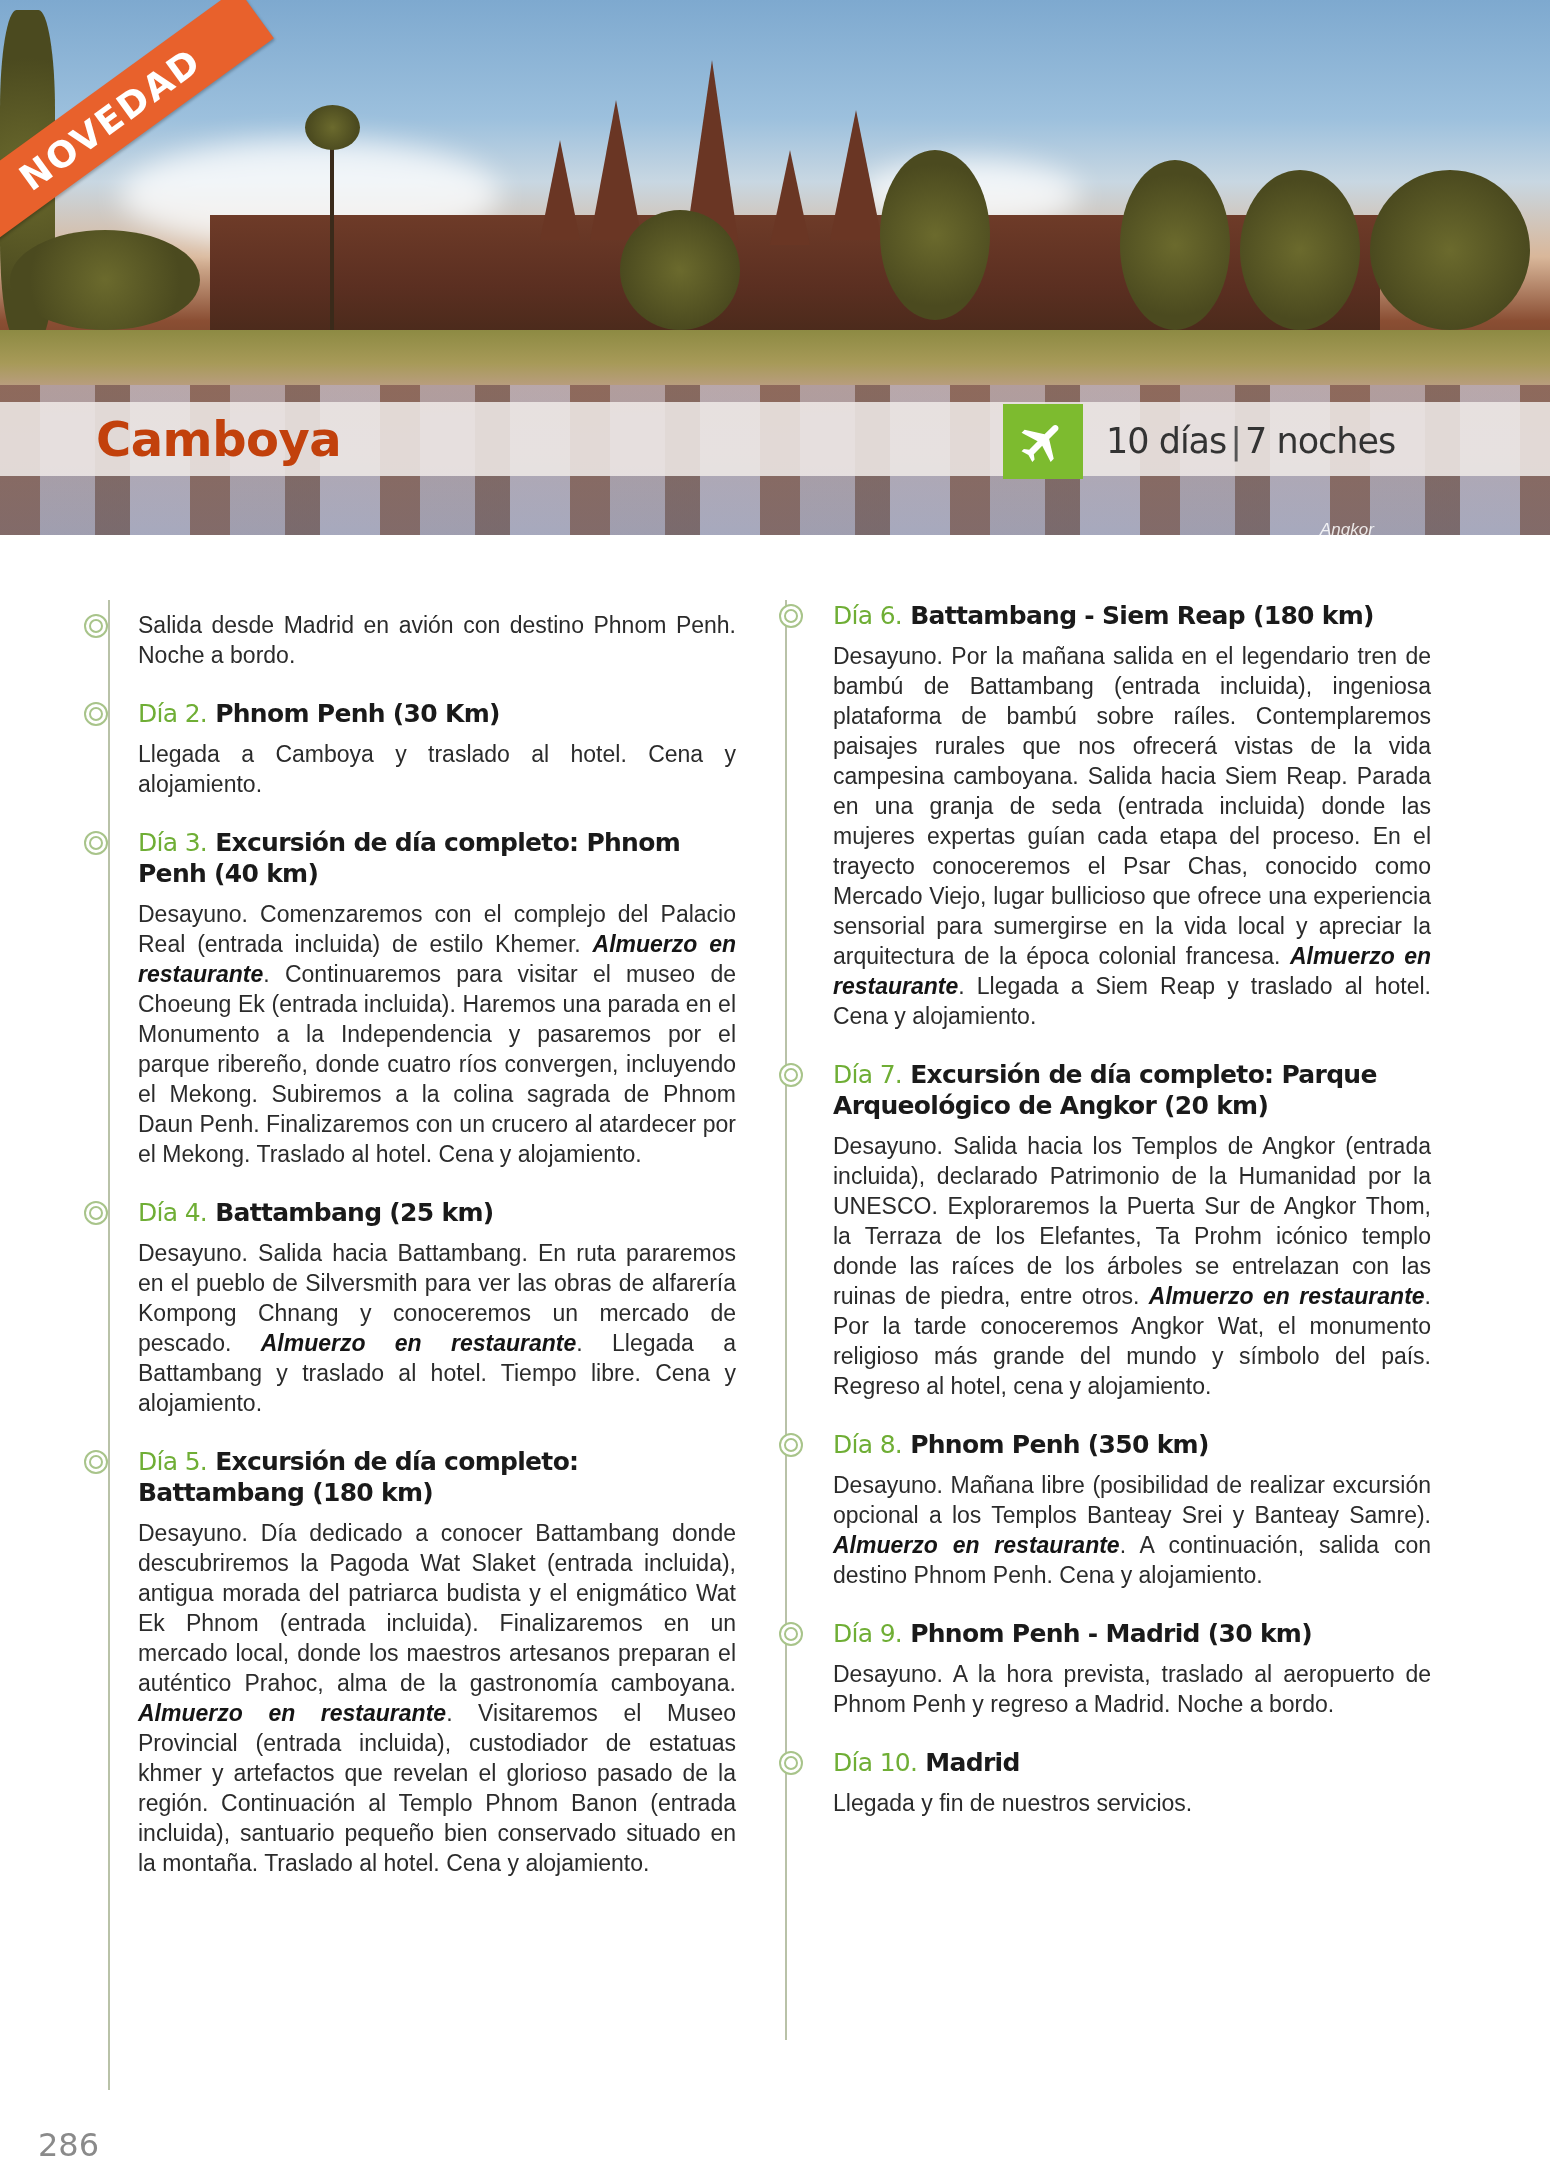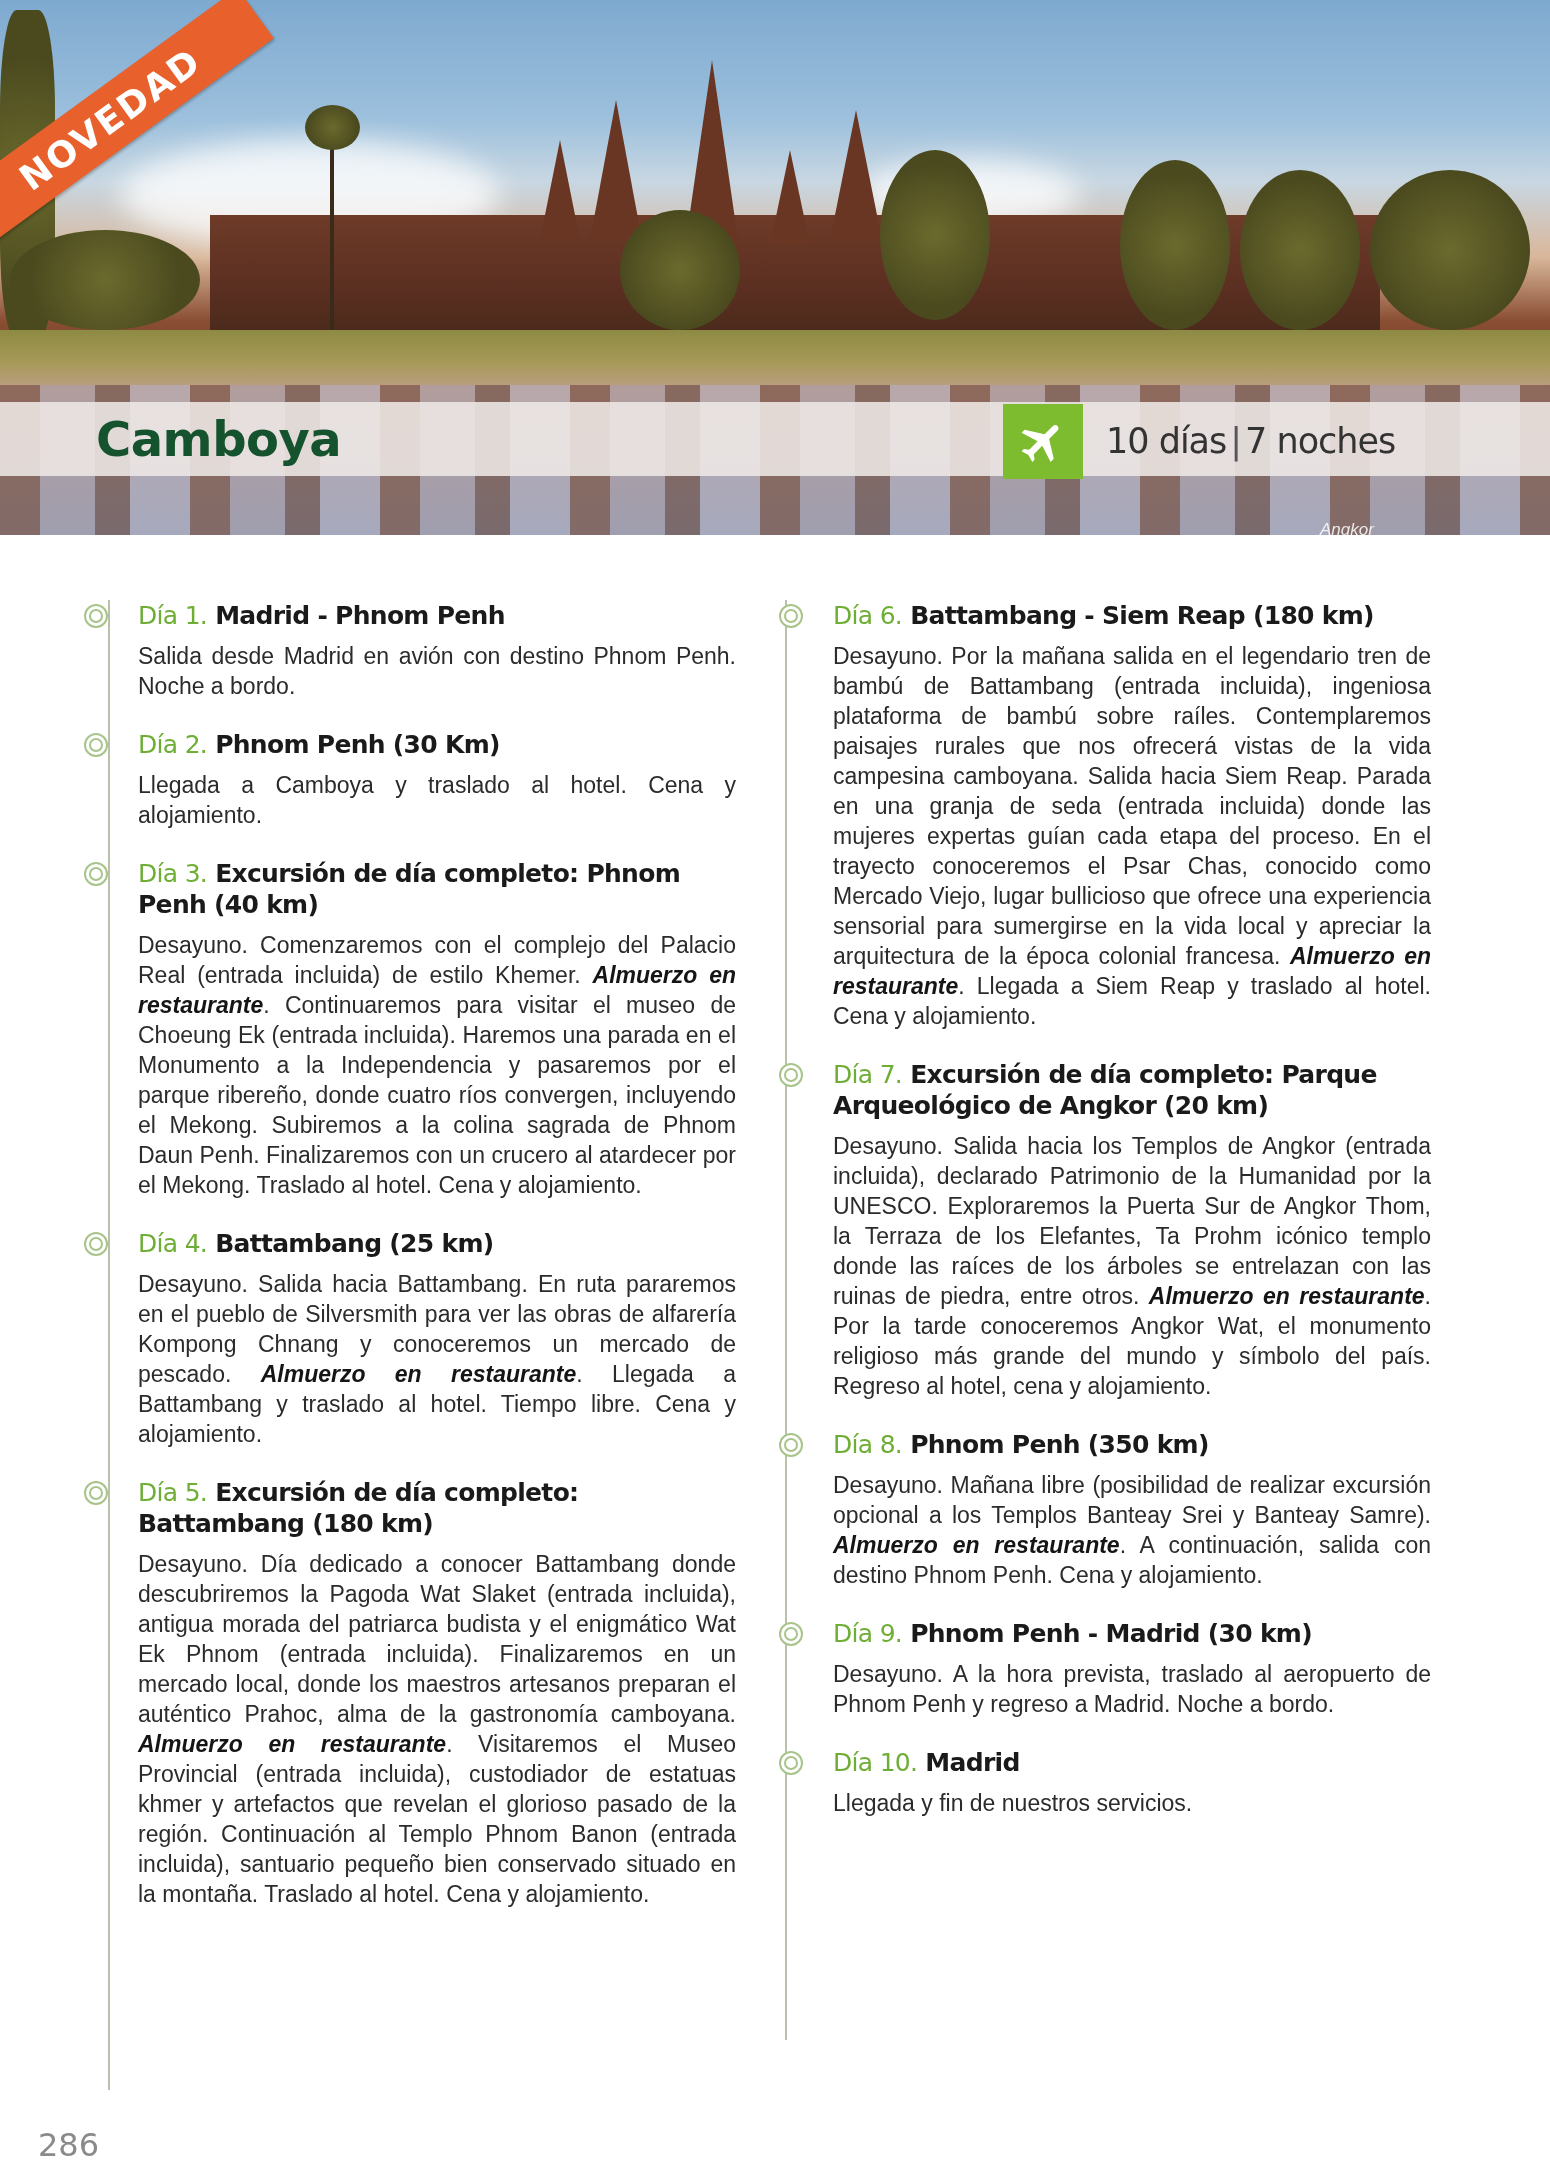--- a/index.html
+++ b/index.html
@@ -22,21 +22,21 @@
                       linear-gradient(180deg, #b6a19a 0%, #9aa3b8 100%); }
 
   
   .ribbon { position: absolute; left: -70px; top: 88px; width: 360px; height: 62px; background: #e8612c;
             transform: rotate(-36deg); transform-origin: center; display: flex; align-items: center; justify-content: center;
             box-shadow: 0 2px 3px rgba(0,0,0,0.25); }
   .ribbon-text { color: #ffffff; font-family: "DejaVu Sans", sans-serif; font-weight: bold; font-size: 36px; letter-spacing: 2px; }
 
   
   .title-band { position: absolute; left: 0; top: 402px; width: 1550px; height: 74px; background: rgba(238,232,230,0.88); }
-  .page-title { position: absolute; left: 96px; top: 411px; font-family: "DejaVu Sans", sans-serif; font-weight: bold; font-size: 48px; color: #14532d; letter-spacing: -0.5px; }
+  .page-title { position: absolute; left: 96px; top: 411px; font-family: "DejaVu Sans", sans-serif; font-weight: bold; font-size: 48px; color: #c2410c; letter-spacing: -0.5px; }
   .flight-badge { position: absolute; left: 1003px; top: 404px; width: 80px; height: 75px; background: #7dbb2f; display: flex; align-items: center; justify-content: center; }
   .duration { position: absolute; left: 1106px; top: 421px; font-family: "DejaVu Sans", sans-serif; font-size: 35px; color: #333; letter-spacing: -1px; }
   .duration .sep { color: #555; margin: 0 4px; }
   .photo-caption { position: absolute; left: 1320px; top: 520px; font-size: 17px; color: rgba(255,255,255,0.85); font-style: italic; }
 
   
   .col { position: absolute; top: 600px; width: 640px; }
   .col-left { left: 96px; }
   .col-right { left: 791px; }
   .timeline { position: absolute; width: 2px; background: #b9c2a8; }
@@ -91,24 +91,20 @@
 </div>
 <div class="photo-caption">Angkor</div>
 
 <div class="timeline" style="left:108px;top:600px;height:1490px;"></div>
 <div class="col col-left" id="col-left">
   <div class="day">
     <svg class="day-bullet" viewBox="0 0 26 26">
       <circle cx="13" cy="13" r="11" fill="#ffffff" stroke="#a8c48a" stroke-width="2"></circle>
       <circle cx="13" cy="13" r="6" fill="none" stroke="#a8c48a" stroke-width="2"></circle>
     </svg>
-    <div class="day-head">
-      <span class="day-num">Día 1.</span>
-      <span class="day-title">Madrid - Phnom Penh</span>
-    </div>
     <div class="day-body"><span>Salida desde Madrid en avión con destino Phnom Penh. Noche a bordo.</span></div>
   </div>
 
   <div class="day">
     <svg class="day-bullet" viewBox="0 0 26 26">
       <circle cx="13" cy="13" r="11" fill="#ffffff" stroke="#a8c48a" stroke-width="2"></circle>
       <circle cx="13" cy="13" r="6" fill="none" stroke="#a8c48a" stroke-width="2"></circle>
     </svg>
     <div class="day-head">
       <span class="day-num">Día 2.</span>

